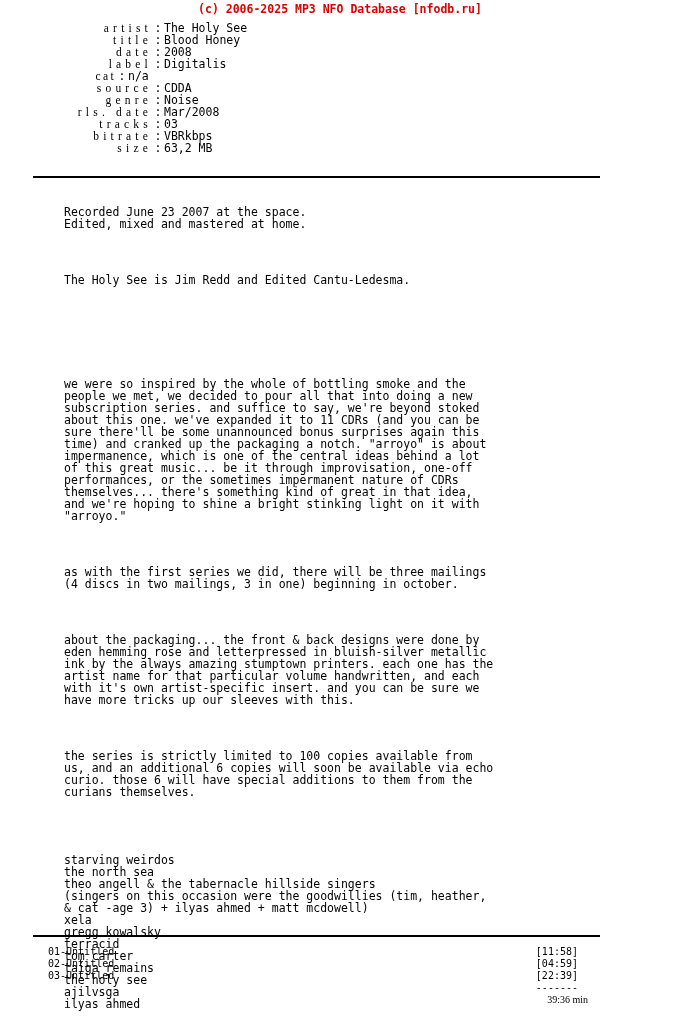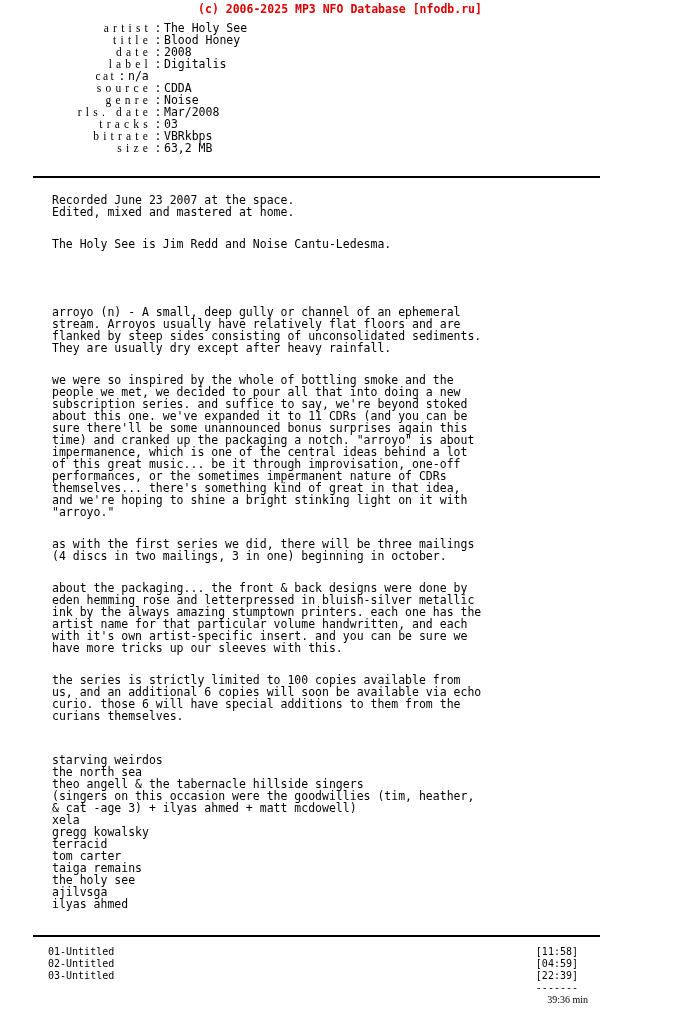--- a/index.html
+++ b/index.html
@@ -90,21 +90,21 @@
     position: absolute;
     left: 48px;
     top: 190px;
     width: 600px;
     font-size: 11.5px;
     line-height: 12px;
     white-space: pre;
   }
   .para {
     white-space: pre;
-    margin: 4px;
+    margin: 16px;
     padding: 0;
   }
   .gap {
     display: block;
     height: 12px;
   }
   .gap3 { height: 36px; }
 
   
   .tracklist {
@@ -156,24 +156,21 @@
 
 <div class="page">
 
   <div class="site-header">(c) 2006-2025 MP3 NFO Database [nfodb.ru]</div>
 
   <div class="meta"><div class="meta-row"><span class="meta-label">artist</span><span class="meta-colon">:</span><span class="meta-value">The Holy See</span></div><div class="meta-row"><span class="meta-label">title</span><span class="meta-colon">:</span><span class="meta-value">Blood Honey</span></div><div class="meta-row"><span class="meta-label">date</span><span class="meta-colon">:</span><span class="meta-value">2008</span></div><div class="meta-row"><span class="meta-label">label</span><span class="meta-colon">:</span><span class="meta-value">Digitalis</span></div><div class="meta-row tight"><span class="meta-label">cat</span><span class="meta-colon">:</span><span class="meta-value">n/a</span></div><div class="meta-row"><span class="meta-label">source</span><span class="meta-colon">:</span><span class="meta-value">CDDA</span></div><div class="meta-row"><span class="meta-label">genre</span><span class="meta-colon">:</span><span class="meta-value">Noise</span></div><div class="meta-row"><span class="meta-label">rls. date</span><span class="meta-colon">:</span><span class="meta-value">Mar/2008</span></div><div class="meta-row"><span class="meta-label">tracks</span><span class="meta-colon">:</span><span class="meta-value">03</span></div><div class="meta-row"><span class="meta-label">bitrate</span><span class="meta-colon">:</span><span class="meta-value">VBRkbps</span></div><div class="meta-row"><span class="meta-label">size</span><span class="meta-colon">:</span><span class="meta-value">63,2 MB</span></div></div>
 
   <div class="rule top"></div>
 
   <div class="body-text"><div class="para">Recorded June 23 2007 at the space.
-Edited, mixed and mastered at home.</div><span class="gap"></span><div class="para">The Holy See is Jim Redd and Noise Cantu-Ledesma.</div><span class="gap gap3"></span><span class="gap"></span><div class="para">arroyo (n) - A small, deep gully or channel of an ephemeral
-stream. Arroyos usually have relatively flat floors and are
-flanked by steep sides consisting of unconsolidated sediments.
-They are usually dry except after heavy rainfall.</div><span class="gap"></span><div class="para">we were so inspired by the whole of bottling smoke and the
+Edited, mixed and mastered at home.</div><span class="gap"></span><div class="para">The Holy See is Jim Redd and Edited Cantu-Ledesma.</div><span class="gap gap3"></span><span class="gap"></span><span class="gap"></span><div class="para">we were so inspired by the whole of bottling smoke and the
 people we met, we decided to pour all that into doing a new
 subscription series. and suffice to say, we're beyond stoked
 about this one. we've expanded it to 11 CDRs (and you can be
 sure there'll be some unannounced bonus surprises again this
 time) and cranked up the packaging a notch. "arroyo" is about
 impermanence, which is one of the central ideas behind a lot
 of this great music... be it through improvisation, one-off
 performances, or the sometimes impermanent nature of CDRs
 themselves... there's something kind of great in that idea,
 and we're hoping to shine a bright stinking light on it with

